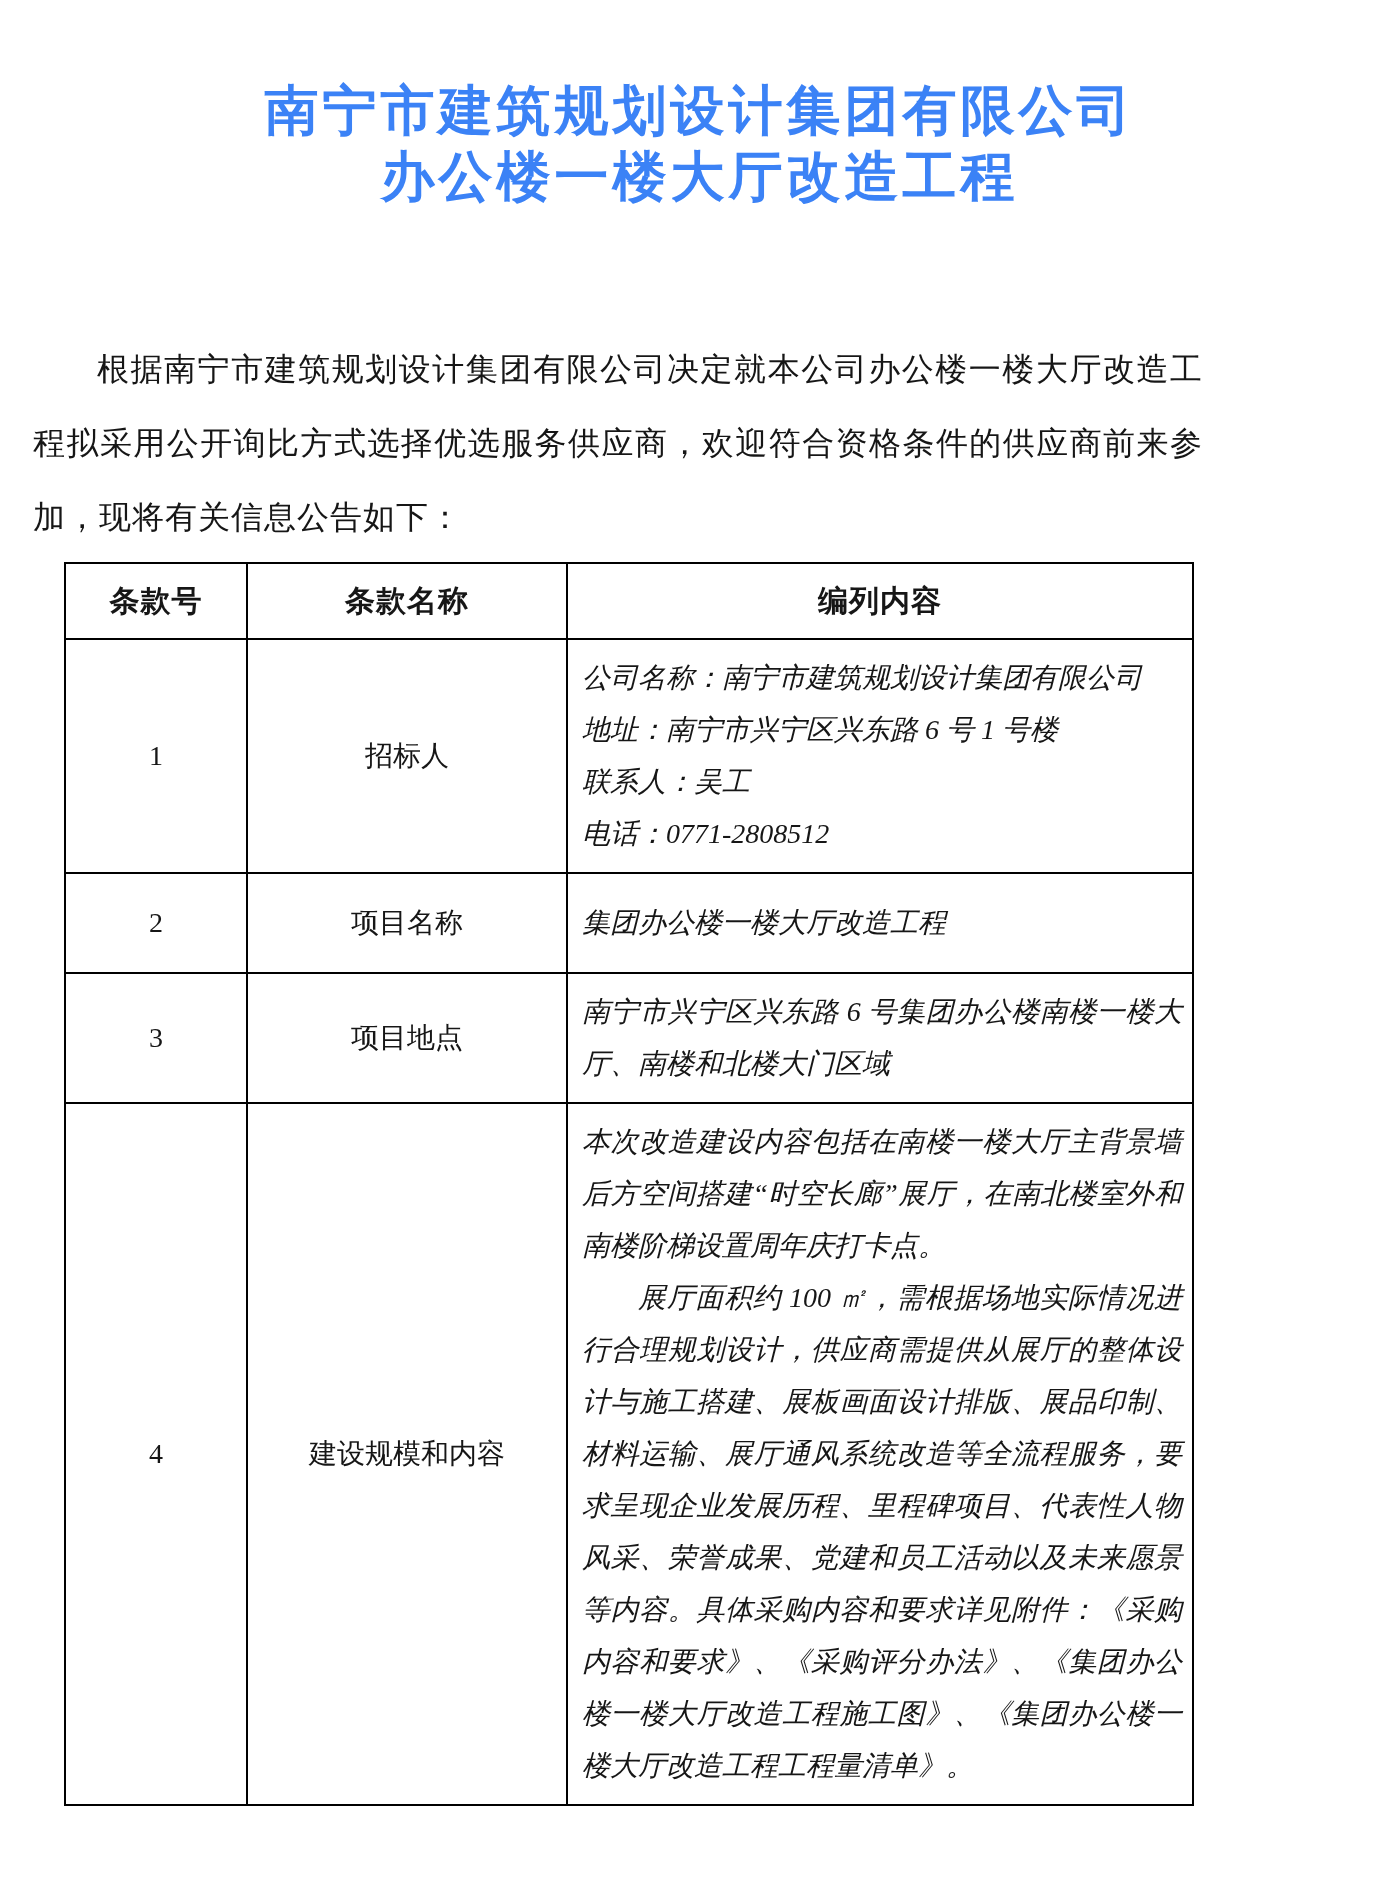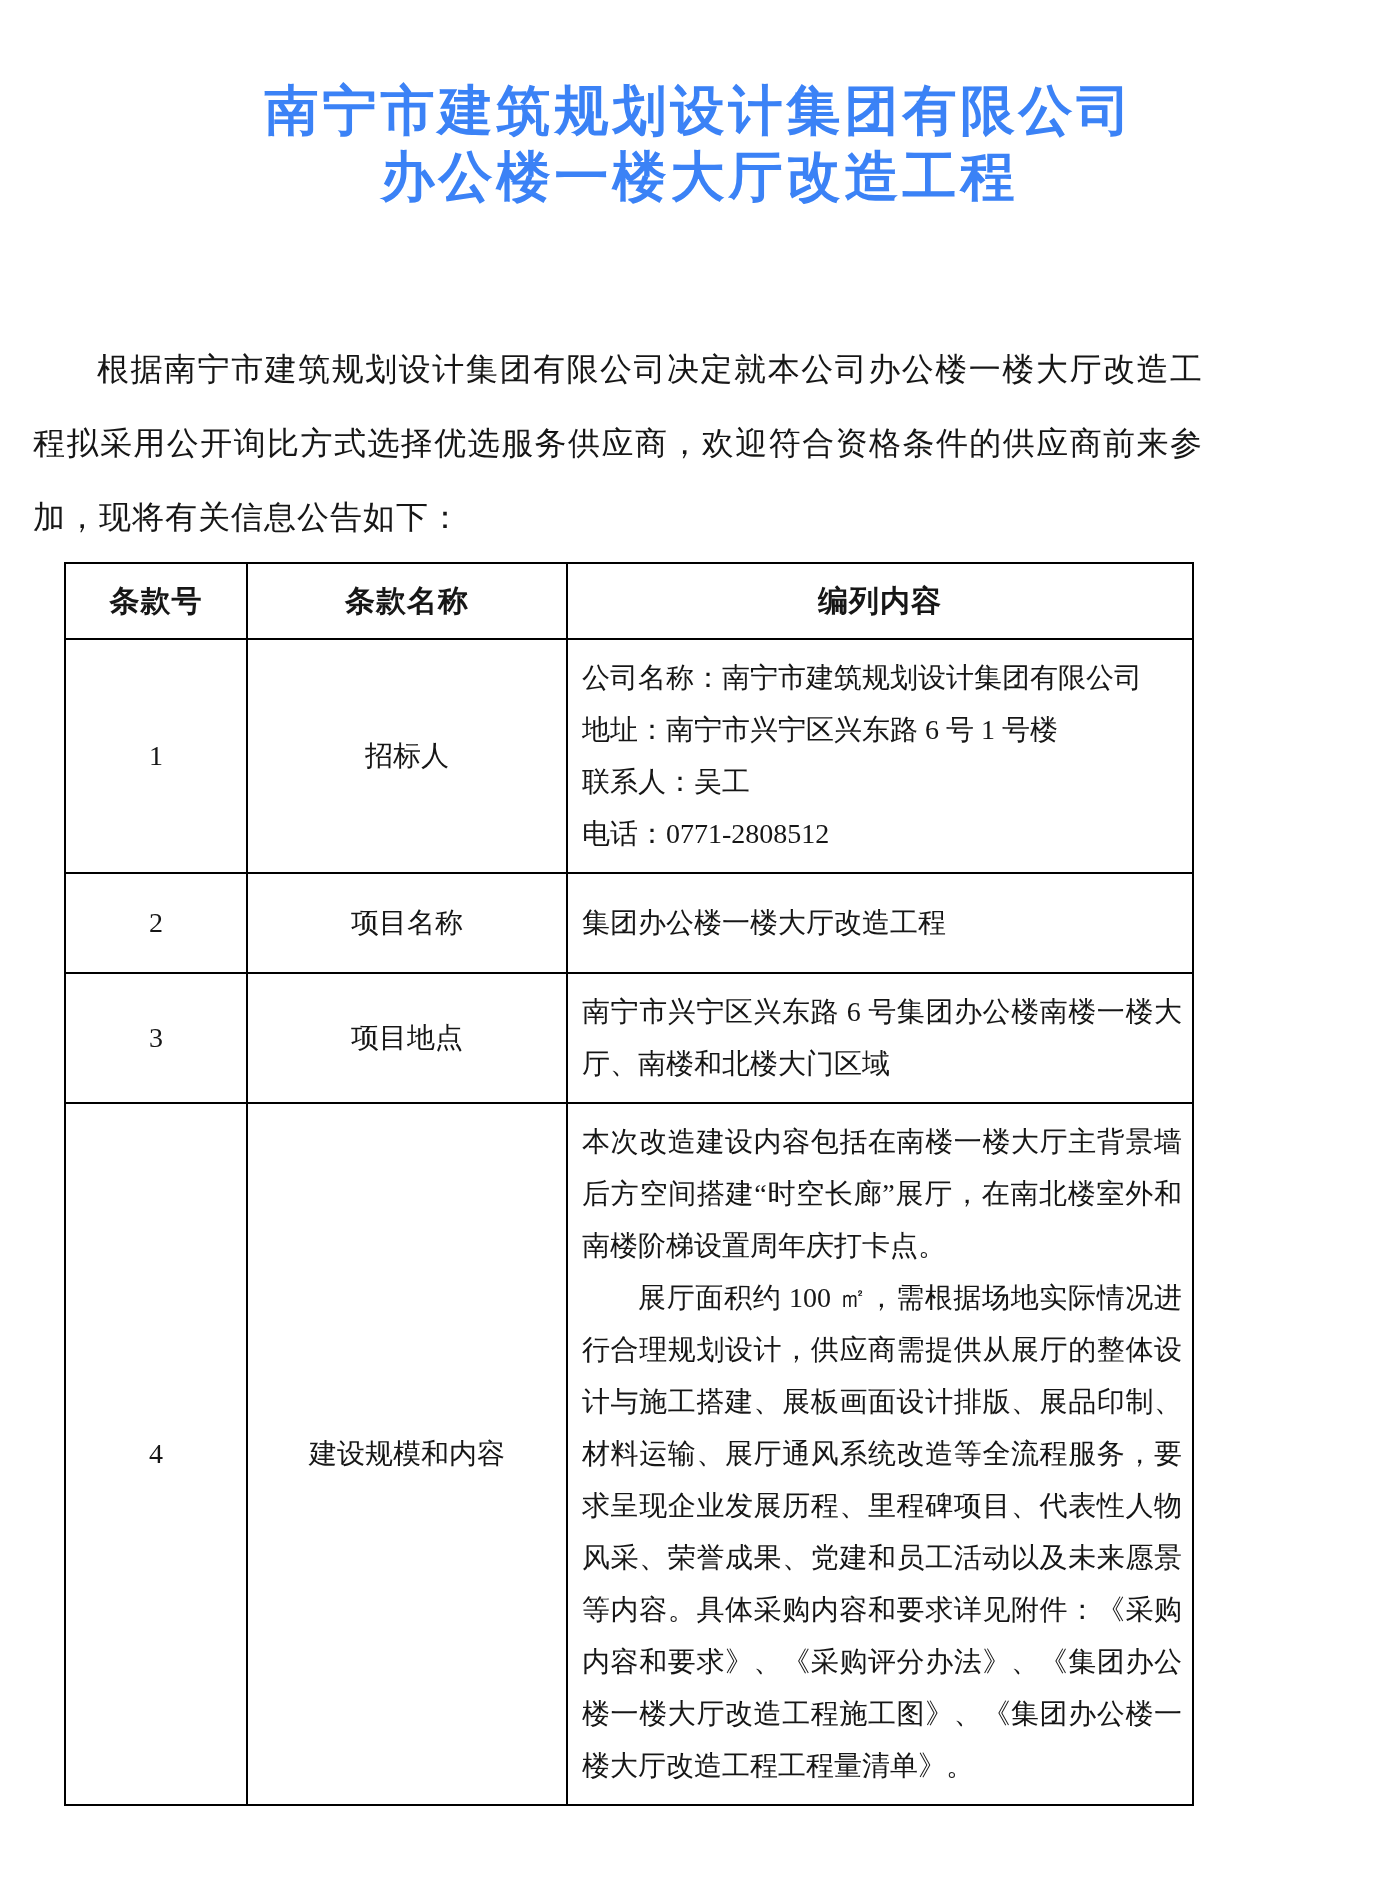--- a/index.html
+++ b/index.html
@@ -63,20 +63,21 @@
   td.cell-no, td.cell-name {
     text-align: center;
     vertical-align: middle;
     font-size: 28px;
   }
   td.cell-content {
     padding: 12px 10px 12px 14px;
     line-height: 52px;
     text-align: justify;
     vertical-align: middle;
+    font-style: italic;
   }
   tr.row-fixed { height: 100px; }
   .para { margin: 0; }
   .para.indent { text-indent: 2em; }
 </style>
 </head>
 <body>
 
 <div class="page">
 

